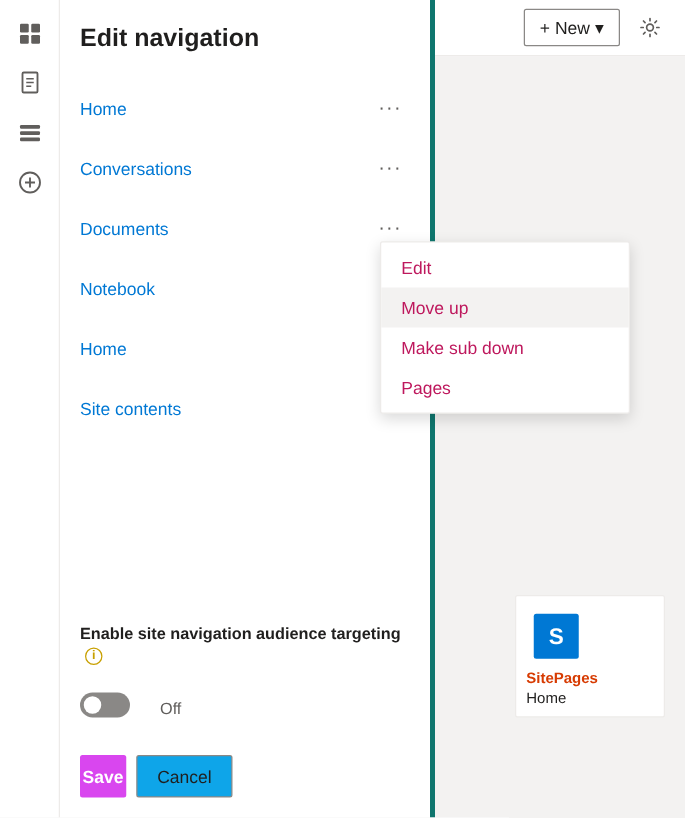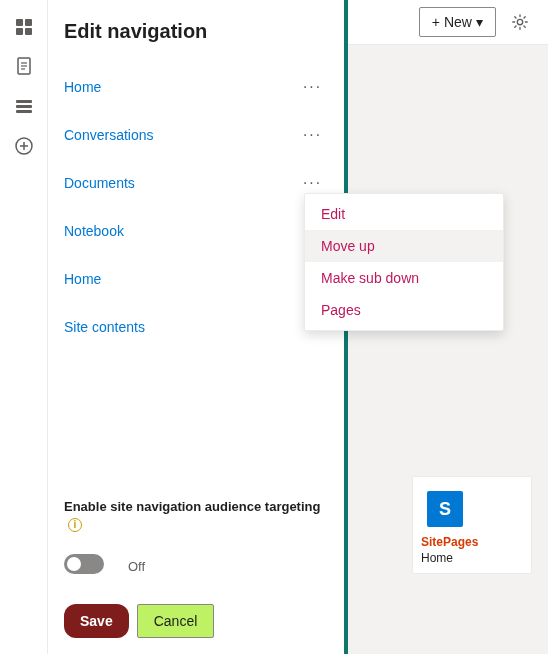--- a/index.html
+++ b/index.html
@@ -159,32 +159,32 @@
     
     .bottom-buttons {
       position: absolute;
       bottom: 16px;
       left: 16px;
       display: flex;
       gap: 8px;
     }
 
     .btn-save {
-      background: #7f1d1d;
+      background: #d946ef;
       color: #fff;
       border: none;
-      padding: 8px 16px;
-      border-radius: 12px;
+      padding: 8px 2px;
+      border-radius: 2px;
       font-size: 14px;
       font-weight: 600;
       cursor: pointer;
     }
 
     .btn-cancel {
-      background: #bef264;
+      background: #0ea5e9;
       color: #201f1e;
       border: 1px solid #8a8886;
       padding: 8px 16px;
       border-radius: 2px;
       font-size: 14px;
       cursor: pointer;
     }
 
     
     .context-menu {

